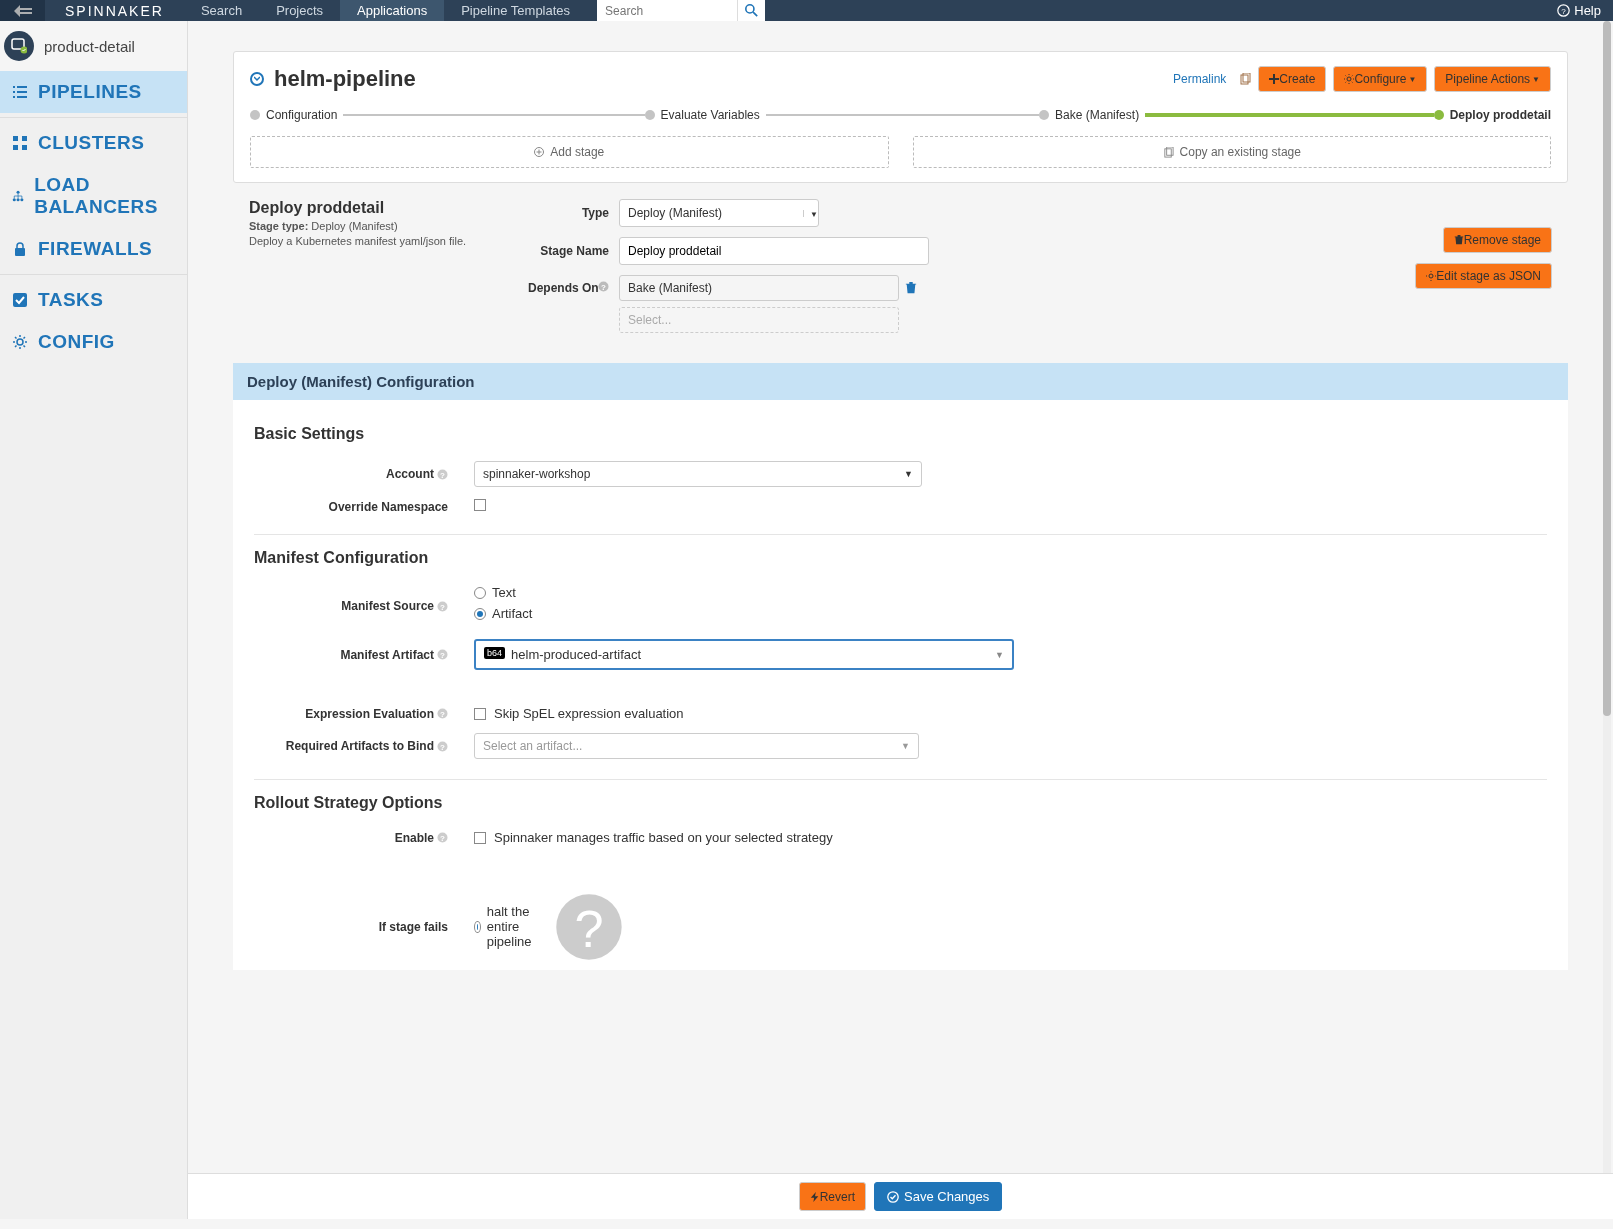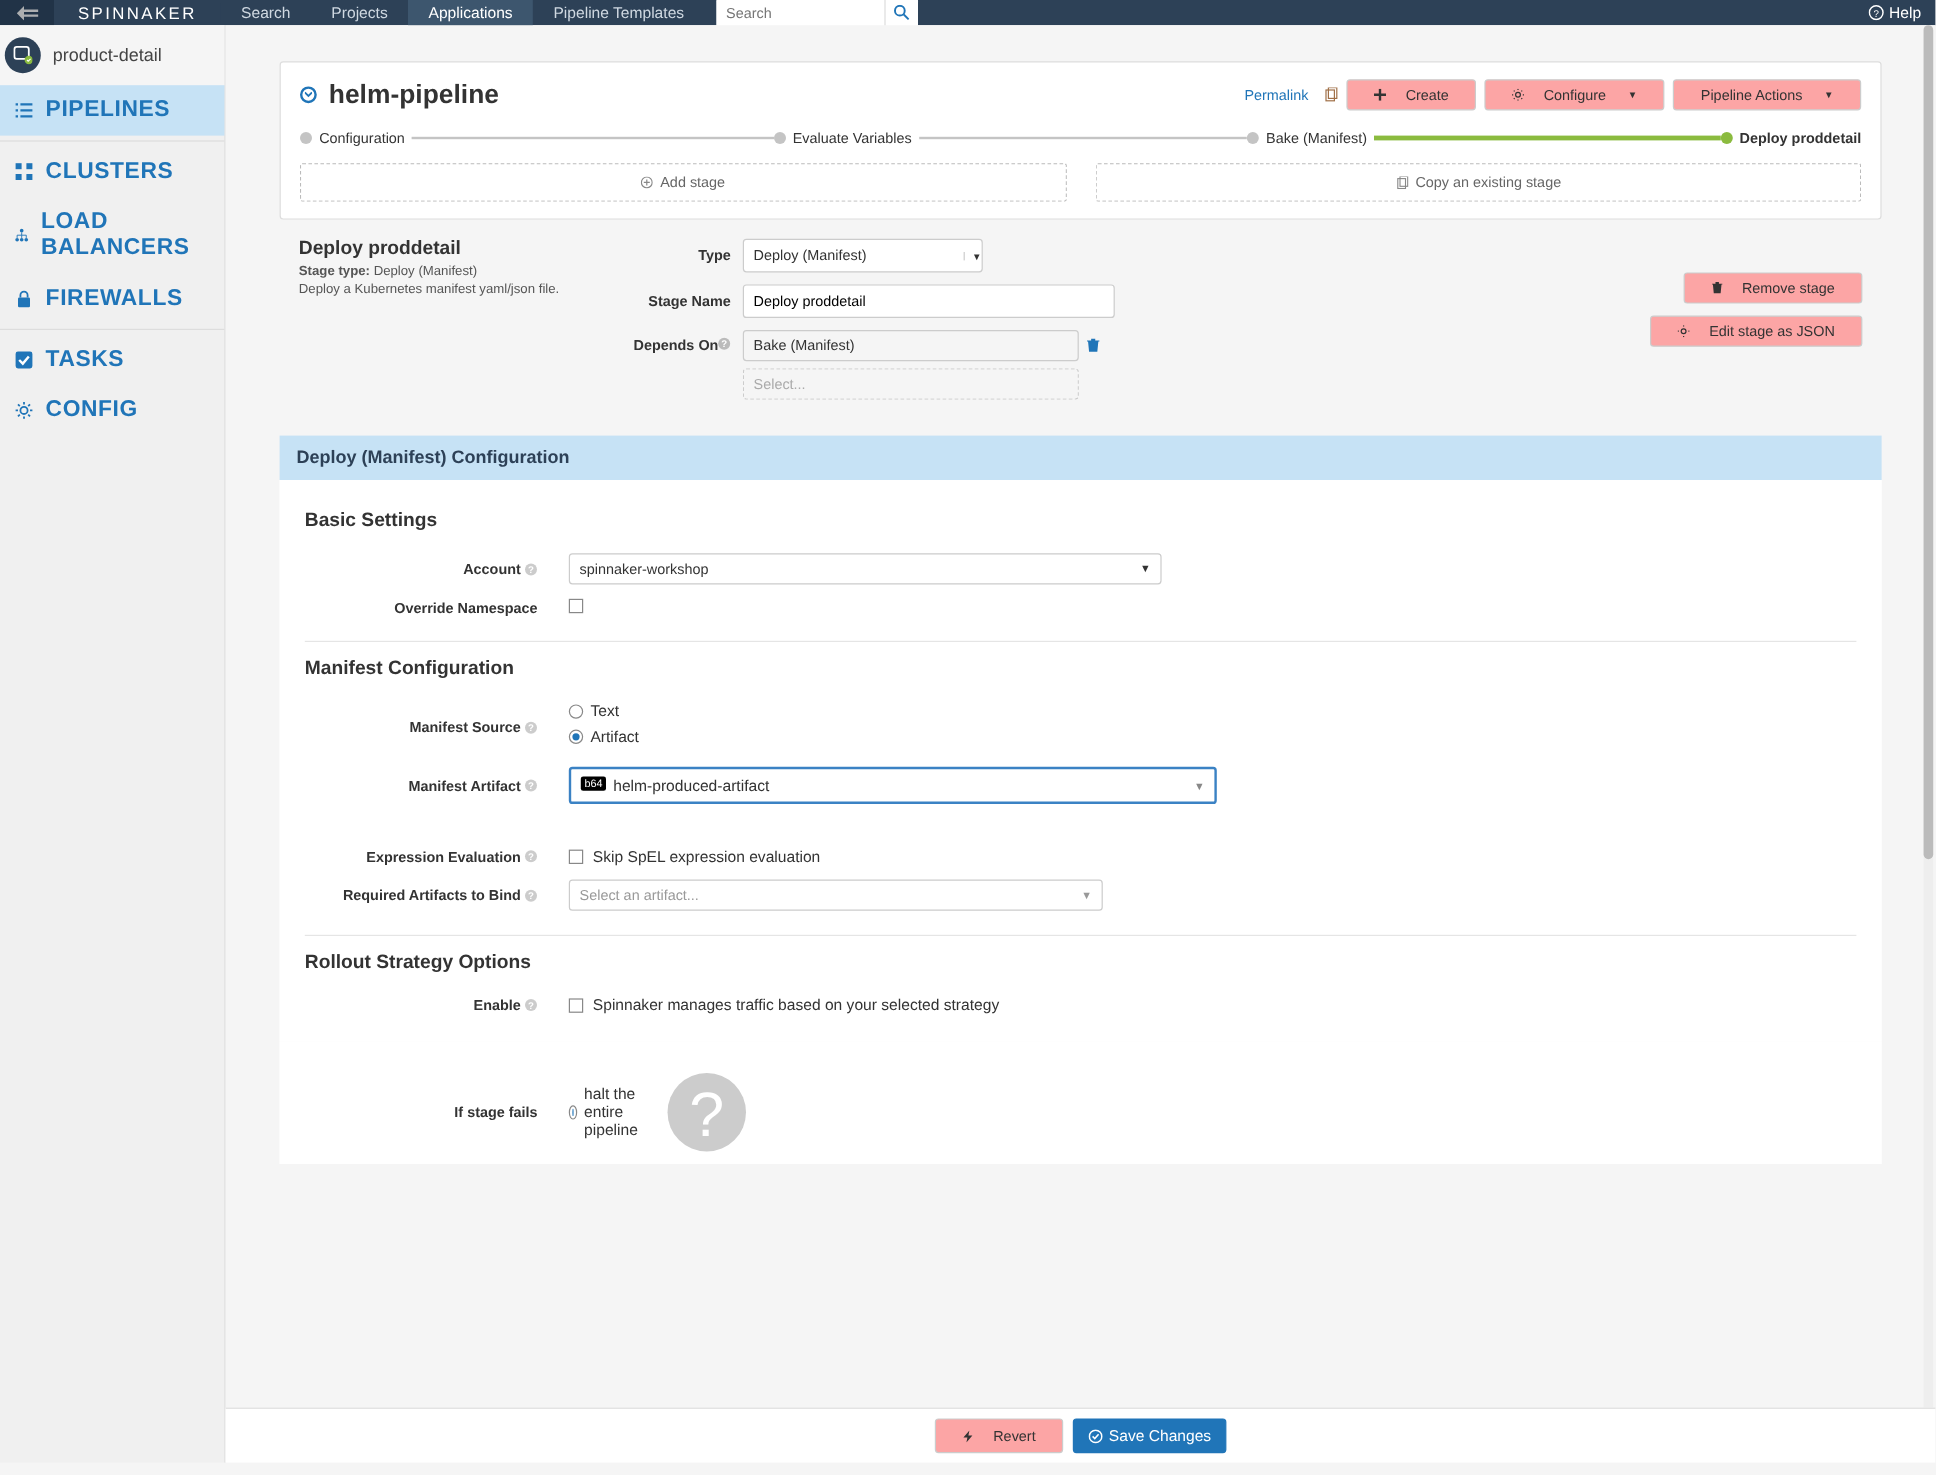--- a/index.html
+++ b/index.html
@@ -103,22 +103,22 @@
 }
 .chev-circle {
   width:14px;height:14px;border-radius:50%;border:2px solid #2075b8;
   display:flex;align-items:center;justify-content:center;
 }
 .pipe-name { font-size:22px; font-weight:600; color:#333;}
 .pipe-actions { margin-left:auto; display:flex; gap:7px; align-items:center;}
 .permalink { color:#2075b8; font-size:12px; margin-right:6px;}
 .copy-icon { width:12px; height:12px; fill:#a07048;}
 .btn {
-  background:#fca5a5;border:1px solid #ccc;border-radius:3px;
-  padding:5px 22px;font-size:12px;color:#333;display:flex;align-items:center;gap:16px;
+  background:#f97316;border:1px solid #ccc;border-radius:3px;
+  padding:5px 10px;font-size:12px;color:#333;display:flex;align-items:center;gap:0;
   cursor:pointer;
 }
 .btn .caret { font-size:8px; margin-left:2px;}
 .btn .ic { width:10px;height:10px;fill:#333;}
 .stages {
   padding: 10px 16px 6px 16px;
   display:flex;align-items:center;gap:0;
 }
 .stage-node {
   display:flex;align-items:center;gap:6px;
@@ -173,21 +173,21 @@
 }
 .config-card {
   background:#fff;padding:16px 20px;border:1px solid #fff;
 }
 .sub-head { font-size:16px;font-weight:600;margin:8px 0 12px 0;}
 .cfg-row { display:flex;align-items:center;padding:6px 0;}
 .cfg-label { width:200px;text-align:right;font-weight:700;font-size:12px;color:#333;padding-right:6px;display:flex;justify-content:flex-end;align-items:center;gap:3px;}
 .cfg-label .q{width:11px;height:11px;fill:#aaa;}
 .cfg-field { margin-left:20px;}
 .select-wide{
-  border:1px solid #ccc;border-radius:3px;padding:5px 8px;font-size:12px;width:494px;
+  border:1px solid #ccc;border-radius:3px;padding:5px 8px;font-size:12px;width:448px;
   background:#fff;display:flex;justify-content:space-between;align-items:center;
 }
 .radio-row{display:flex;align-items:center;gap:6px;margin-bottom:6px;}
 .radio{width:12px;height:12px;border:1px solid #888;border-radius:50%;display:inline-block;position:relative;}
 .radio.checked::after{content:'';position:absolute;inset:2px;background:#2075b8;border-radius:50%;}
 .checkbox{width:12px;height:12px;border:1px solid #888;display:inline-block;}
 .artifact-sel{
   border:2px solid #3b82c4;border-radius:3px;padding:6px 8px;width:540px;
   display:flex;align-items:center;justify-content:space-between;gap:8px;
 }

